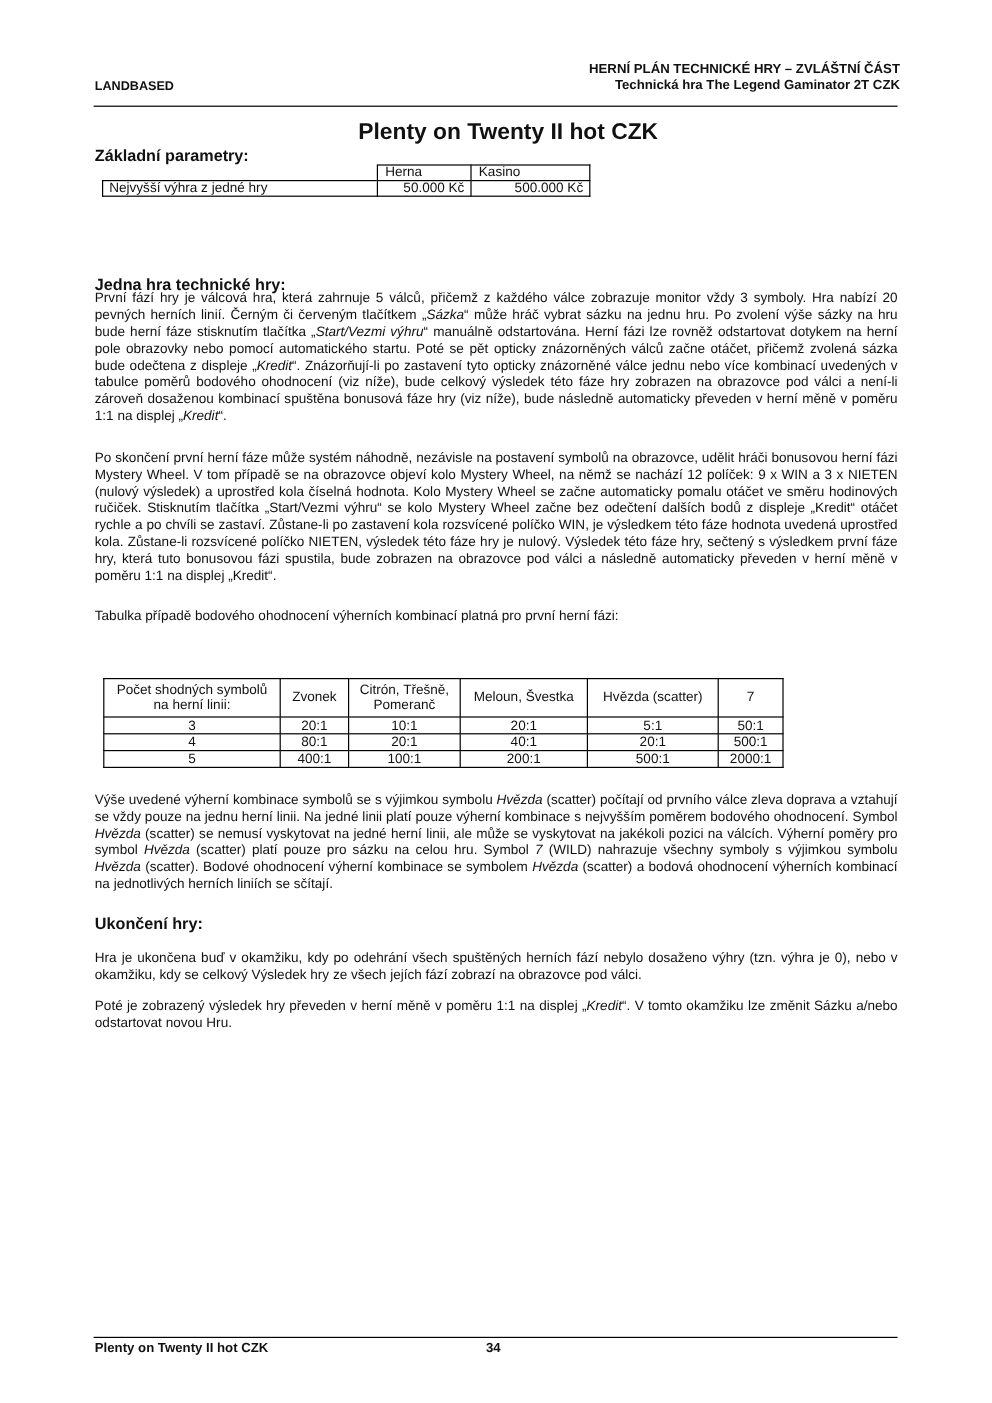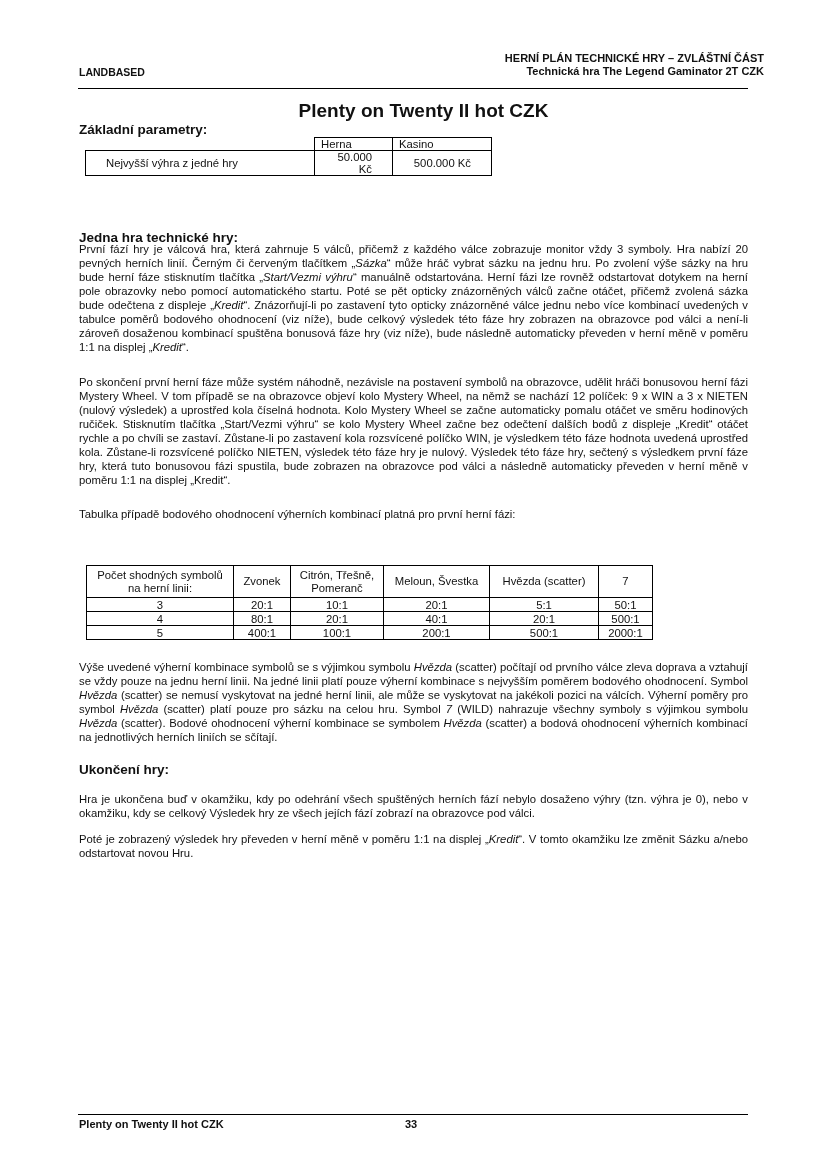--- a/index.html
+++ b/index.html
@@ -1,31 +1,31 @@
 <!DOCTYPE html>
 <html><head>
 <meta charset="utf-8">
 <style>
   * { margin: 0; padding: 0; box-sizing: border-box; }
   html, body { width: 827px; height: 1169px; background: #ffffff; }
   body { position: relative; font-family: "Liberation Sans", sans-serif; color: #111; overflow: hidden; }
   .abs { position: absolute; }
 
   .hdr-left { left: 79px; top: 66px; font-size: 10.5px; font-weight: bold; }
-  .hdr-right { right: 63px; top: 52px; font-size: 11px; font-weight: bold; text-align: right; line-height: 13px; }
+  .hdr-right { right: 77px; top: 52px; font-size: 11px; font-weight: bold; text-align: right; line-height: 13px; }
   .rule { left: 78px; width: 670px; height: 0; border-top: 1.2px solid #000; }
 
   .title { left: 0; width: 827px; top: 100px; text-align: center; font-size: 19px; font-weight: bold; padding-left: 20px; }
   .h2 { font-size: 13.5px; font-weight: bold; left: 79px; }
 
   table { border-collapse: collapse; font-size: 11.3px; }
   td, th { border: 1px solid #000; font-weight: normal; }
 
   .params { left: 85px; top: 137px; }
-  .params td { height: 13px; line-height: 12px; padding: 0 20px; }
+  .params td { height: 13px; line-height: 12px; padding: 0 5px; }
   .params .lbl { width: 229px; text-align: left; }
   .params .c1 { width: 78px; text-align: right; }
   .params .c2 { width: 99px; text-align: right; }
   .params .hd { text-align: left; padding-left: 6px; }
   .params .blank { border: none; border-right: 1px solid #000; }
 
   .para { left: 79px; width: 669px; font-size: 11.3px; line-height: 14px; text-align: justify; }
   .para i { font-style: italic; margin-top: 48px; }
 
   .pay { left: 86px; top: 565px; }
@@ -117,13 +117,13 @@
 </div>
 
 <div class="abs h2" style="top:762px;">Ukončení hry:</div>
 <div class="abs para" style="top:792px;">Hra je ukončena buď v okamžiku, kdy po odehrání všech spuštěných herních fází nebylo dosaženo výhry (tzn. výhra je 0), nebo v okamžiku, kdy se celkový Výsledek hry ze všech jejích fází zobrazí na obrazovce pod válci.</div>
 <div class="abs para" style="top:832px;">
   <span>Poté je zobrazený výsledek hry převeden v herní měně v poměru 1:1 na displej „</span><i>Kredit</i><span>“. V tomto okamžiku lze změnit Sázku a/nebo odstartovat novou Hru.</span>
 </div>
 
 <div class="abs rule" style="top:1114px;"></div>
 <div class="abs ftr-left">Plenty on Twenty II hot CZK</div>
-<div class="abs ftr-page">33</div>
+<div class="abs ftr-page">34</div>
 
 </body></html>

